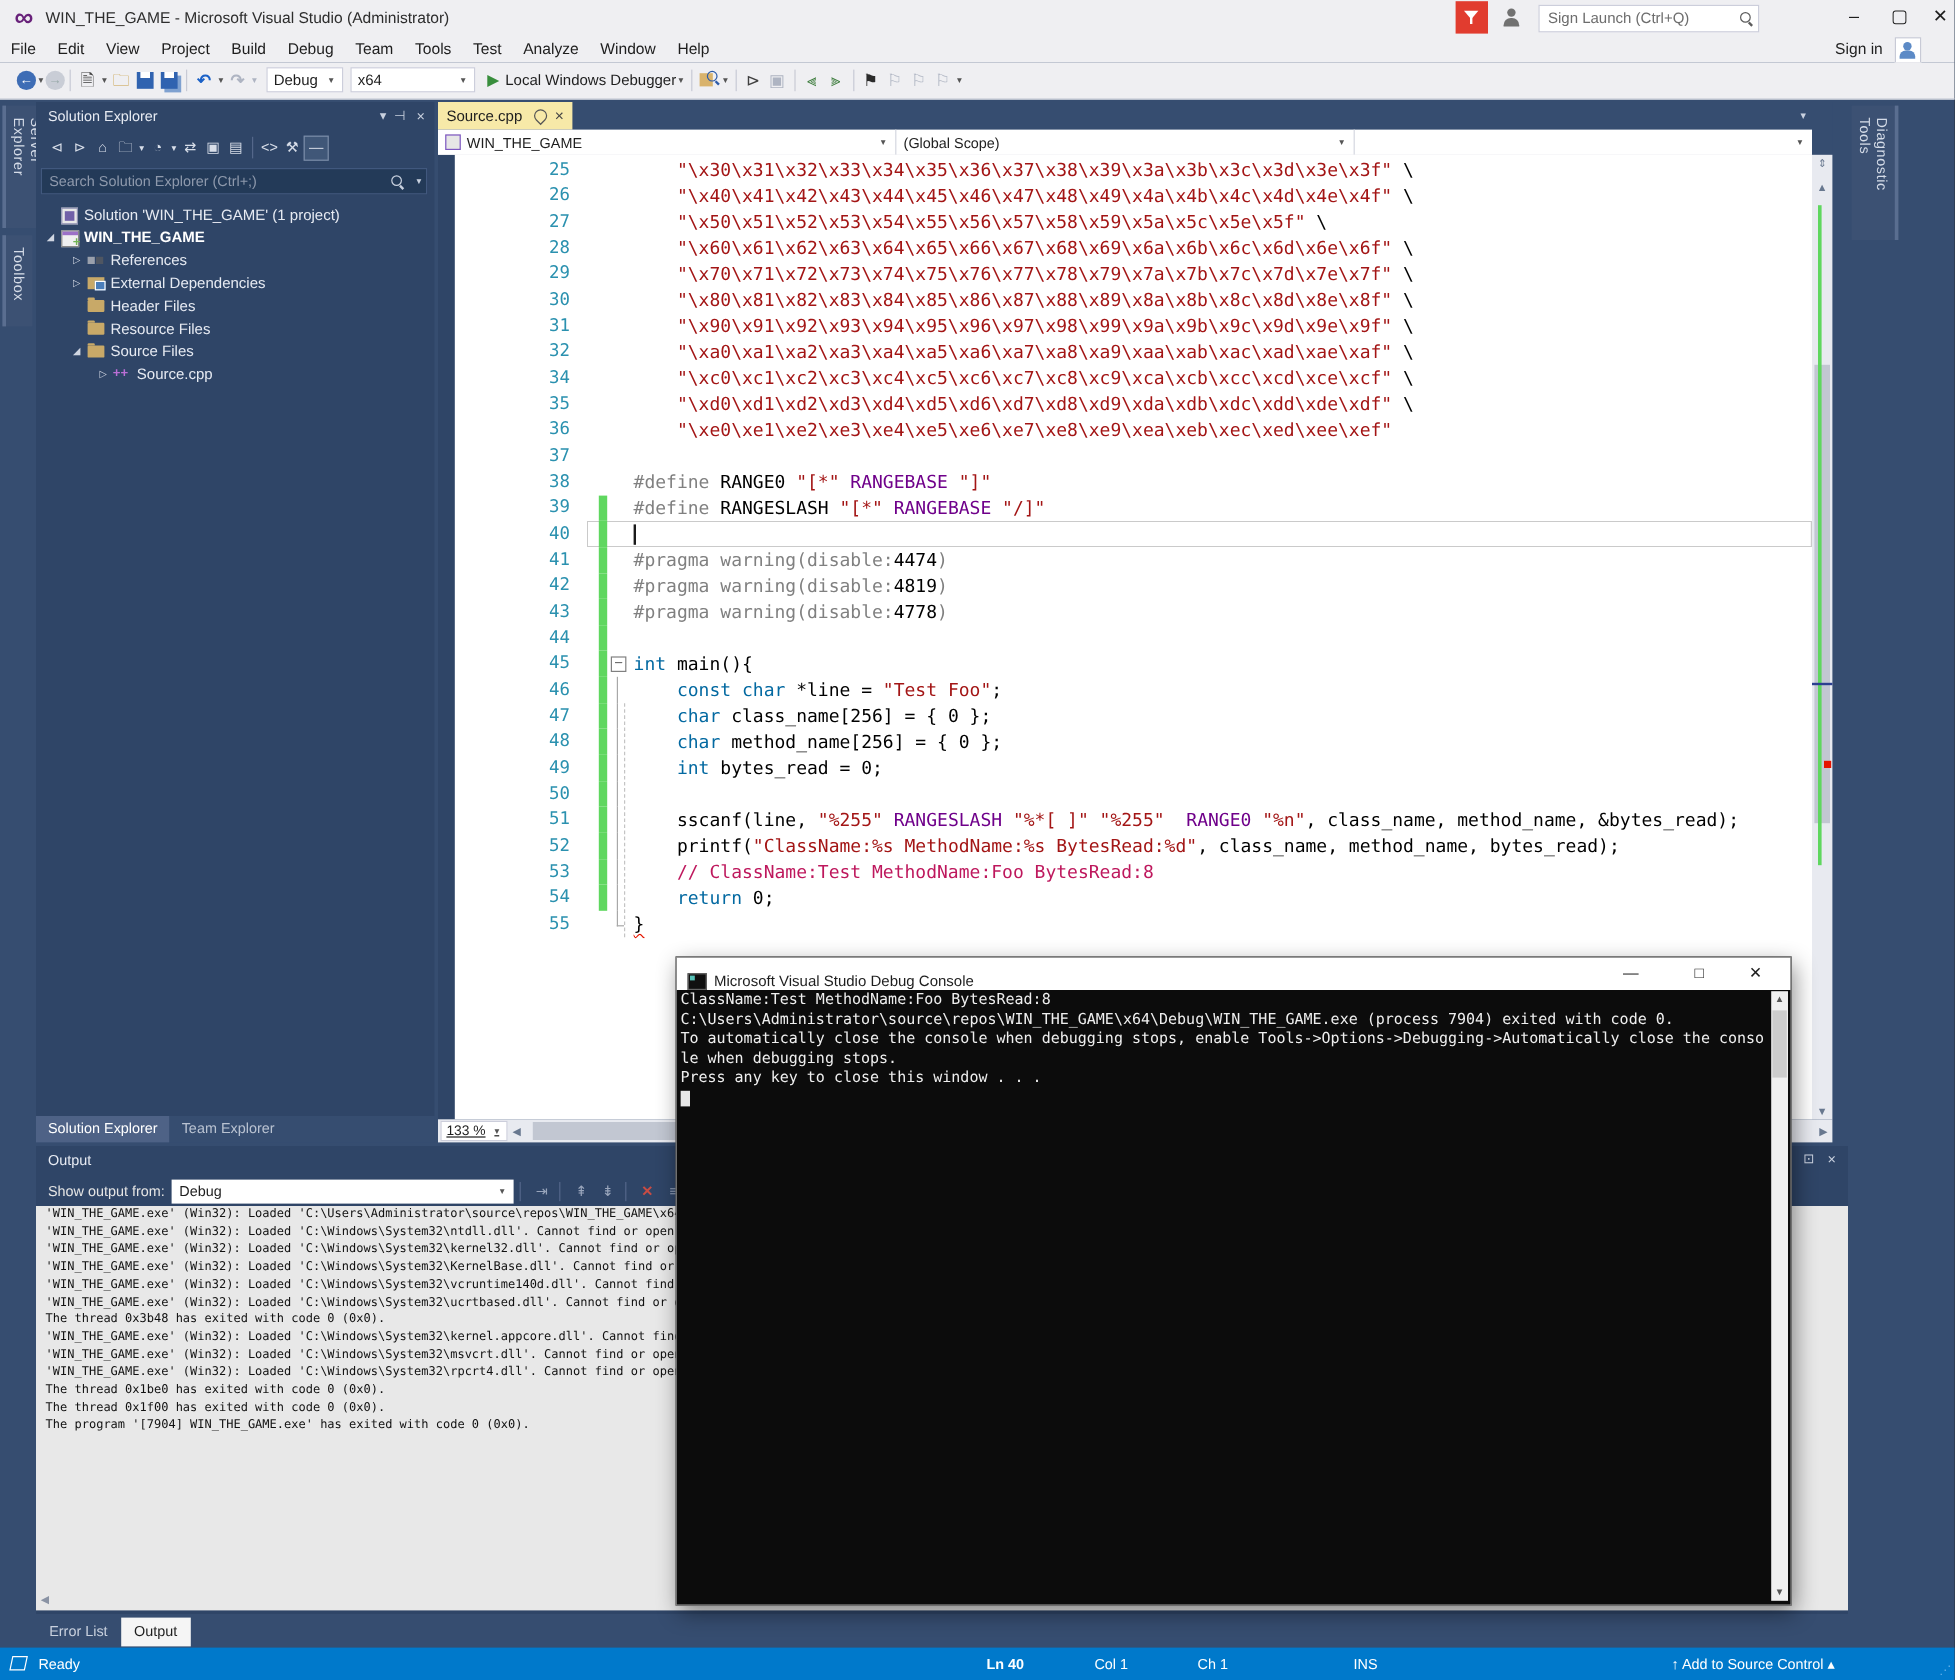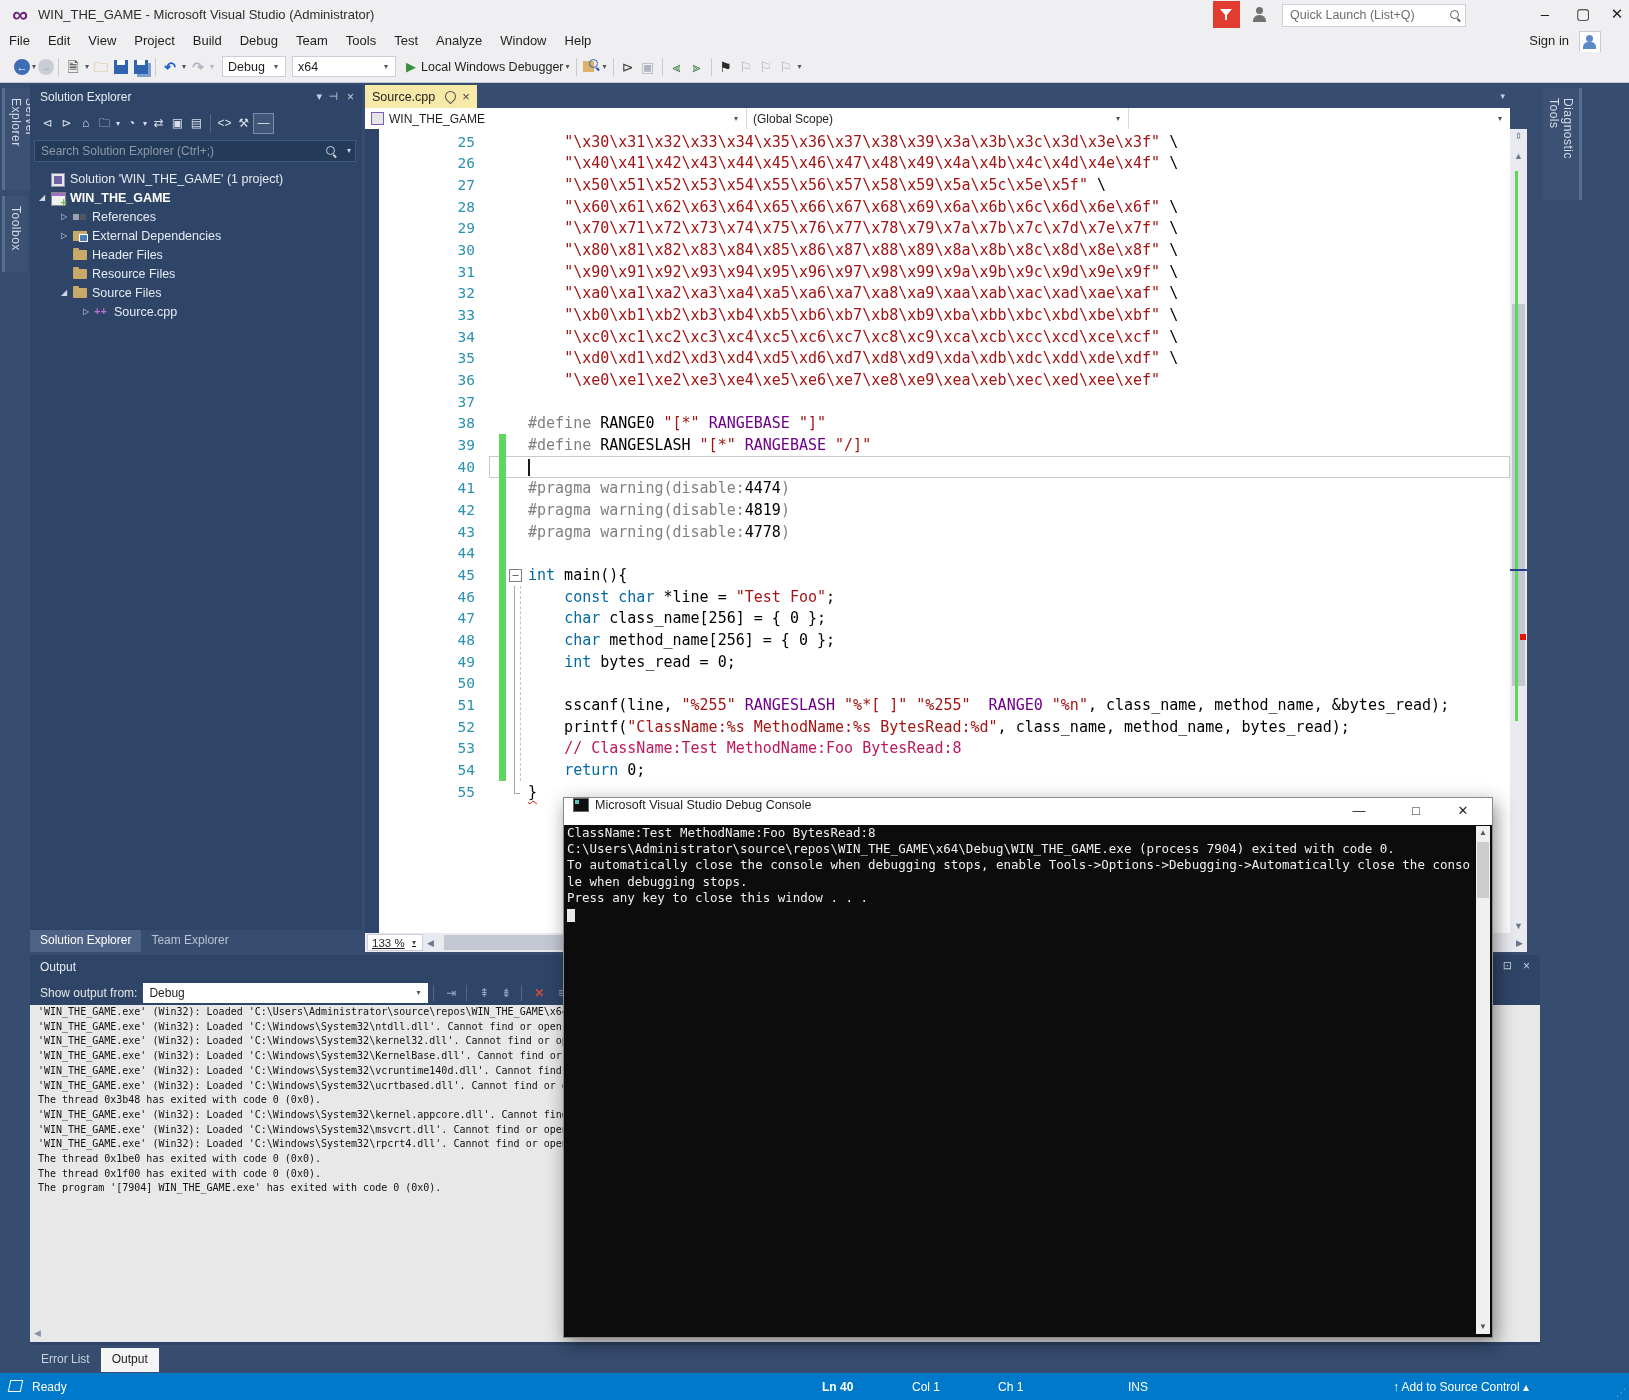--- a/index.html
+++ b/index.html
@@ -104,21 +104,21 @@
   .vs-green{position:absolute;left:5px;width:3px;background:#5FD75F;}
   .vs-blue{position:absolute;left:0;width:17px;height:2px;background:#2B3F8F;}
   .vs-red{position:absolute;right:1px;width:6px;height:6px;background:#E51400;}
   .hscroll{position:absolute;left:0;top:848px;width:1162px;height:19px;background:#E8EAF0;display:flex;align-items:center;}
   .zoom-combo{width:56px;height:17px;background:#fff;border:1px solid #CCCEDB;font-size:11.5px;color:#1E1E1E;display:inline-flex;align-items:center;justify-content:space-between;padding:0 4px;margin-left:2px;box-sizing:border-box;text-decoration:underline;}
   .hs-btn{width:15px;text-align:center;color:#68788F;font-size:9px;}
   .hs-track{flex:1;height:100%;position:relative;}
   .hs-thumb{position:absolute;left:6px;top:2px;width:676px;height:15px;background:#C2C7D2;}
   
   .console{position:absolute;left:563px;top:797px;width:930px;height:541px;background:#0C0C0C;border:1px solid #8A8A8A;box-shadow:3px 6px 18px rgba(0,0,0,.45);box-sizing:border-box;z-index:60;}
-  .con-title{position:absolute;left:0;top:0;width:100%;height:27px;background:#FFFFFF;display:flex;align-items:flex-start;}
+  .con-title{position:absolute;left:0;top:0;width:100%;height:27px;background:#FFFFFF;display:flex;align-items:flex-end;}
   .con-icon{width:14px;height:12px;background:#101010;border:1px solid #666;margin:0 6px 0 9px;position:relative;}
   .con-icon::before{content:"";position:absolute;left:1px;top:1px;width:4px;height:4px;background:#57C2B8;}
   .con-title-text{font-size:12.5px;color:#1E1E1E;}
   .con-btn{position:absolute;top:0;width:38px;height:26px;text-align:center;line-height:26px;font-size:13px;color:#1E1E1E;}
   .con-body{position:absolute;left:3px;top:27px;right:17px;bottom:3px;overflow:hidden;}
   .con-line{font-family:"DejaVu Sans Mono",monospace;font-size:12.5px;line-height:16.2px;color:#EFEFEF;white-space:pre;}
   .con-cursor{display:inline-block;width:8px;height:13px;background:#E8E8E8;margin-top:3px;}
   .con-scroll{position:absolute;right:2px;top:28px;width:14px;bottom:3px;background:#F0F0F0;}
   .cs-arrow{position:absolute;left:0;width:14px;height:14px;text-align:center;font-size:8px;color:#555;line-height:14px;}
   .cs-thumb{position:absolute;left:1px;top:16px;width:12px;height:56px;background:#CDCDCD;}
@@ -150,21 +150,21 @@
 
   <div class="titlebar">
     <div class="vs-logo">∞</div>
     <div class="win-title">WIN_THE_GAME - Microsoft Visual Studio  (Administrator)</div>
     <div class="fb-icon">
         <div class="funnel"></div>
         <div class="funnel-stem"></div>
       </div>
     <div class="person-icon"></div>
     <div class="quick-launch">
-      <span class="ql-text">Quick Launch (List+Q)</span>
+      <span class="ql-text">Sign Launch (Ctrl+Q)</span>
       <span class="mag" style="position:absolute;right:4px;top:4px;color:#5c5c5c;"></span>
     </div>
     <div class="win-btn" style="left:1528px;">–</div>
     <div class="win-btn" style="left:1566px;">▢</div>
     <div class="win-btn" style="left:1600px;">✕</div>
   </div>
 
   <div class="menubar">
     <div id="menu-items" style="display:inline-block;"><div class="menu-item">File</div><div class="menu-item">Edit</div><div class="menu-item">View</div><div class="menu-item">Project</div><div class="menu-item">Build</div><div class="menu-item">Debug</div><div class="menu-item">Team</div><div class="menu-item">Tools</div><div class="menu-item">Test</div><div class="menu-item">Analyze</div><div class="menu-item">Window</div><div class="menu-item">Help</div></div>
     <span class="signin">Sign in</span>
@@ -348,21 +348,20 @@
       <div class="gutter-strip"></div>
       <div class="code-rows" id="code-rows">
           <div class="cl-row"><span class="cl-num">25</span><span class="cl-body"><span class="cl-chg"></span><span class="cl-fold"></span><span class="cl-code"><span class="tk-pl">    </span><span class="tk-str">"\x30\x31\x32\x33\x34\x35\x36\x37\x38\x39\x3a\x3b\x3c\x3d\x3e\x3f"</span><span class="tk-pl"> \</span></span></span></div>
           <div class="cl-row"><span class="cl-num">26</span><span class="cl-body"><span class="cl-chg"></span><span class="cl-fold"></span><span class="cl-code"><span class="tk-pl">    </span><span class="tk-str">"\x40\x41\x42\x43\x44\x45\x46\x47\x48\x49\x4a\x4b\x4c\x4d\x4e\x4f"</span><span class="tk-pl"> \</span></span></span></div>
           <div class="cl-row"><span class="cl-num">27</span><span class="cl-body"><span class="cl-chg"></span><span class="cl-fold"></span><span class="cl-code"><span class="tk-pl">    </span><span class="tk-str">"\x50\x51\x52\x53\x54\x55\x56\x57\x58\x59\x5a\x5c\x5e\x5f"</span><span class="tk-pl"> \</span></span></span></div>
           <div class="cl-row"><span class="cl-num">28</span><span class="cl-body"><span class="cl-chg"></span><span class="cl-fold"></span><span class="cl-code"><span class="tk-pl">    </span><span class="tk-str">"\x60\x61\x62\x63\x64\x65\x66\x67\x68\x69\x6a\x6b\x6c\x6d\x6e\x6f"</span><span class="tk-pl"> \</span></span></span></div>
           <div class="cl-row"><span class="cl-num">29</span><span class="cl-body"><span class="cl-chg"></span><span class="cl-fold"></span><span class="cl-code"><span class="tk-pl">    </span><span class="tk-str">"\x70\x71\x72\x73\x74\x75\x76\x77\x78\x79\x7a\x7b\x7c\x7d\x7e\x7f"</span><span class="tk-pl"> \</span></span></span></div>
           <div class="cl-row"><span class="cl-num">30</span><span class="cl-body"><span class="cl-chg"></span><span class="cl-fold"></span><span class="cl-code"><span class="tk-pl">    </span><span class="tk-str">"\x80\x81\x82\x83\x84\x85\x86\x87\x88\x89\x8a\x8b\x8c\x8d\x8e\x8f"</span><span class="tk-pl"> \</span></span></span></div>
           <div class="cl-row"><span class="cl-num">31</span><span class="cl-body"><span class="cl-chg"></span><span class="cl-fold"></span><span class="cl-code"><span class="tk-pl">    </span><span class="tk-str">"\x90\x91\x92\x93\x94\x95\x96\x97\x98\x99\x9a\x9b\x9c\x9d\x9e\x9f"</span><span class="tk-pl"> \</span></span></span></div>
           <div class="cl-row"><span class="cl-num">32</span><span class="cl-body"><span class="cl-chg"></span><span class="cl-fold"></span><span class="cl-code"><span class="tk-pl">    </span><span class="tk-str">"\xa0\xa1\xa2\xa3\xa4\xa5\xa6\xa7\xa8\xa9\xaa\xab\xac\xad\xae\xaf"</span><span class="tk-pl"> \</span></span></span></div>
-          <div class="cl-row"><span class="cl-num">33</span><span class="cl-body"><span class="cl-chg"></span><span class="cl-fold"></span><span class="cl-code"><span class="tk-pl">    </span><span class="tk-str">"\xb0\xb1\xb2\xb3\xb4\xb5\xb6\xb7\xb8\xb9\xba\xbb\xbc\xbd\xbe\xbf"</span><span class="tk-pl"> \</span></span></span></div>
           <div class="cl-row"><span class="cl-num">34</span><span class="cl-body"><span class="cl-chg"></span><span class="cl-fold"></span><span class="cl-code"><span class="tk-pl">    </span><span class="tk-str">"\xc0\xc1\xc2\xc3\xc4\xc5\xc6\xc7\xc8\xc9\xca\xcb\xcc\xcd\xce\xcf"</span><span class="tk-pl"> \</span></span></span></div>
           <div class="cl-row"><span class="cl-num">35</span><span class="cl-body"><span class="cl-chg"></span><span class="cl-fold"></span><span class="cl-code"><span class="tk-pl">    </span><span class="tk-str">"\xd0\xd1\xd2\xd3\xd4\xd5\xd6\xd7\xd8\xd9\xda\xdb\xdc\xdd\xde\xdf"</span><span class="tk-pl"> \</span></span></span></div>
           <div class="cl-row"><span class="cl-num">36</span><span class="cl-body"><span class="cl-chg"></span><span class="cl-fold"></span><span class="cl-code"><span class="tk-pl">    </span><span class="tk-str">"\xe0\xe1\xe2\xe3\xe4\xe5\xe6\xe7\xe8\xe9\xea\xeb\xec\xed\xee\xef"</span></span></span></div>
           <div class="cl-row"><span class="cl-num">37</span><span class="cl-body"><span class="cl-chg"></span><span class="cl-fold"></span><span class="cl-code"></span></span></div>
           <div class="cl-row"><span class="cl-num">38</span><span class="cl-body"><span class="cl-chg"></span><span class="cl-fold"></span><span class="cl-code"><span class="tk-pp">#define</span><span class="tk-pl"> RANGE0 </span><span class="tk-str">"[*"</span><span class="tk-pl"> </span><span class="tk-mac">RANGEBASE</span><span class="tk-pl"> </span><span class="tk-str">"]"</span></span></span></div>
           <div class="cl-row"><span class="cl-num">39</span><span class="cl-body"><span class="cl-chg on"></span><span class="cl-fold"></span><span class="cl-code"><span class="tk-pp">#define</span><span class="tk-pl"> RANGESLASH </span><span class="tk-str">"[*"</span><span class="tk-pl"> </span><span class="tk-mac">RANGEBASE</span><span class="tk-pl"> </span><span class="tk-str">"/]"</span></span></span></div>
           <div class="cl-row cur"><span class="cl-num">40</span><span class="cl-body"><span class="cl-chg on"></span><span class="cl-fold"></span><span class="cl-code"><span class="caret"></span></span></span></div>
           <div class="cl-row"><span class="cl-num">41</span><span class="cl-body"><span class="cl-chg on"></span><span class="cl-fold"></span><span class="cl-code"><span class="tk-pp">#pragma warning(disable:</span><span class="tk-pl">4474</span><span class="tk-pp">)</span></span></span></div>
           <div class="cl-row"><span class="cl-num">42</span><span class="cl-body"><span class="cl-chg on"></span><span class="cl-fold"></span><span class="cl-code"><span class="tk-pp">#pragma warning(disable:</span><span class="tk-pl">4819</span><span class="tk-pp">)</span></span></span></div>
           <div class="cl-row"><span class="cl-num">43</span><span class="cl-body"><span class="cl-chg on"></span><span class="cl-fold"></span><span class="cl-code"><span class="tk-pp">#pragma warning(disable:</span><span class="tk-pl">4778</span><span class="tk-pp">)</span></span></span></div>

